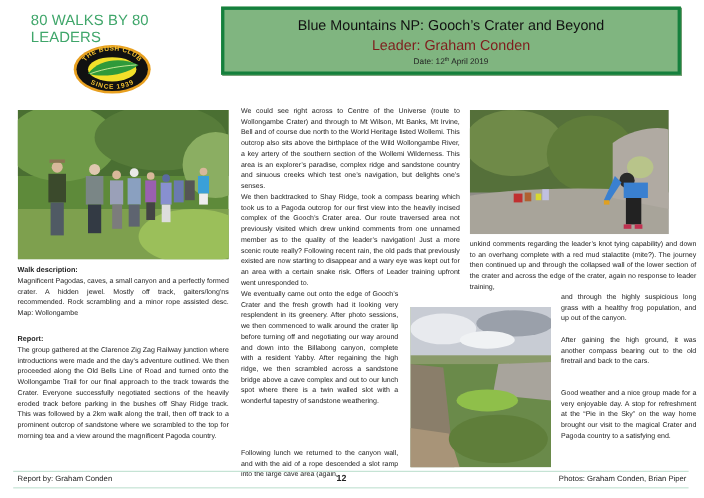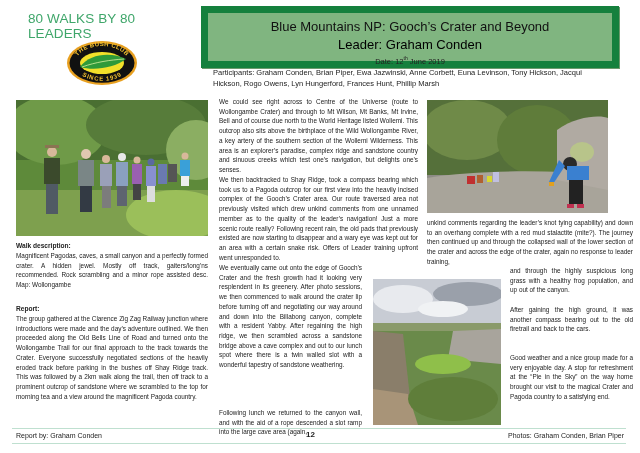--- a/index.html
+++ b/index.html
@@ -8,25 +8,25 @@
     font-family: "Liberation Sans", sans-serif; color: #222;
   }
   .abs { position: absolute; }
   .series-title {
     left: 28px; top: 11px; width: 160px; 
     color: #3fa66a; font-size: 13.5px; letter-spacing: 0.1px;
   }
   .logo { left: 66px; top: 40px; width: 72px; height: 46px; }
   .header-box {
     left: 201px; top: 6px; width: 418px; height: 62px;
-    background: #80b580; border: 7px solid #15803d; box-sizing: border-box;
+    background: #80b580; border: 3px solid #15803d; box-sizing: border-box;
     box-shadow: 1px 1px 0 #6d9a6d;
   }
   .hdr-title { position: absolute; left: 0; right: 0; top: 6px; text-align: center; font-size: 13px; color: #111; }
-  .hdr-leader { position: absolute; left: 0; right: 0; top: 24px; text-align: center; font-size: 13px; color: #000000; }
+  .hdr-leader { position: absolute; left: 0; right: 0; top: 24px; text-align: center; font-size: 13px; color: #7f1d1d; }
   .hdr-date { position: absolute; left: 0; right: 0; top: 42px; text-align: center; font-size: 7.5px; color: #222; }
   .hdr-date sup { font-size: 5px; }
   .hdr-part { position: absolute; left: 5px; right: 5px; top: 54px; font-size: 7.5px; line-height: 11px; color: #222; }
 
   .photo { overflow: hidden; }
   .photo svg { display: block; width: 100%; height: 100%; }
 
   .para { font-size: 6.4px; line-height: 9.7px; text-align: justify; color: #222; }
   .label { font-size: 6.6px; font-weight: bold; color: #222; }
 
@@ -55,22 +55,21 @@
     </text>
     <text font-size="6" font-weight="bold" fill="#f2c030" font-family="Liberation Sans, sans-serif" letter-spacing="0.4" dy="4">
       <textPath href="#arcBot" startOffset="50%" text-anchor="middle">SINCE 1939</textPath>
     </text>
   </svg>
 </div>
 
 <div class="abs header-box">
   <div class="hdr-title">Blue Mountains NP:  Gooch’s Crater and Beyond</div>
   <div class="hdr-leader">Leader:  Graham Conden</div>
-  <div class="hdr-date"><span>Date:  12</span><sup>th</sup><span> June 2019</span></div>
-  <div class="hdr-part">Participants:  Graham Conden, Brian Piper, Ewa Jazwinski, Anne Corbett, Euna Levinson, Tony Hickson, Jacqui Hickson, Rogo Owens, Lyn Hungerford, Frances Hunt, Phillip Marsh</div>
+  <div class="hdr-date"><span>Date:  12</span><sup>th</sup><span> April 2019</span></div>
 </div>
 
 <div class="abs photo" style="left:16px; top:100px; width:192px; height:136px;">
   <svg viewBox="0 0 192 136" preserveAspectRatio="none">
     <rect width="192" height="136" fill="#5e8a3a"></rect>
     <rect width="192" height="60" fill="#4a6f32"></rect>
     <ellipse cx="40" cy="30" rx="50" ry="35" fill="#6f9a48"></ellipse>
     <ellipse cx="130" cy="25" rx="60" ry="30" fill="#577c3a"></ellipse>
     <ellipse cx="180" cy="50" rx="30" ry="30" fill="#8bae62"></ellipse>
     <rect x="0" y="90" width="192" height="46" fill="#7ea04e"></rect>

